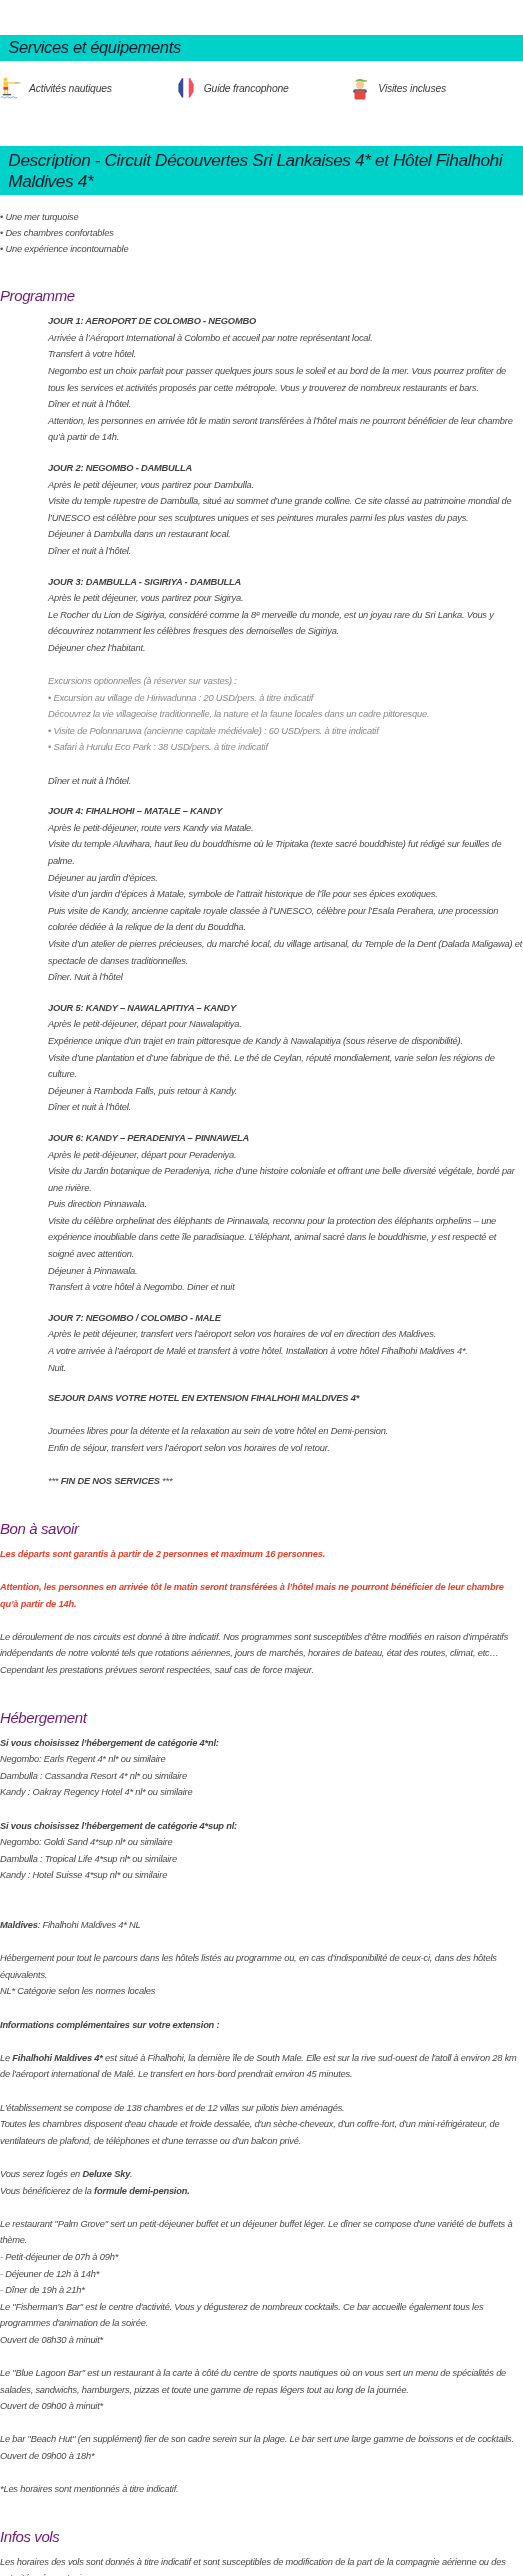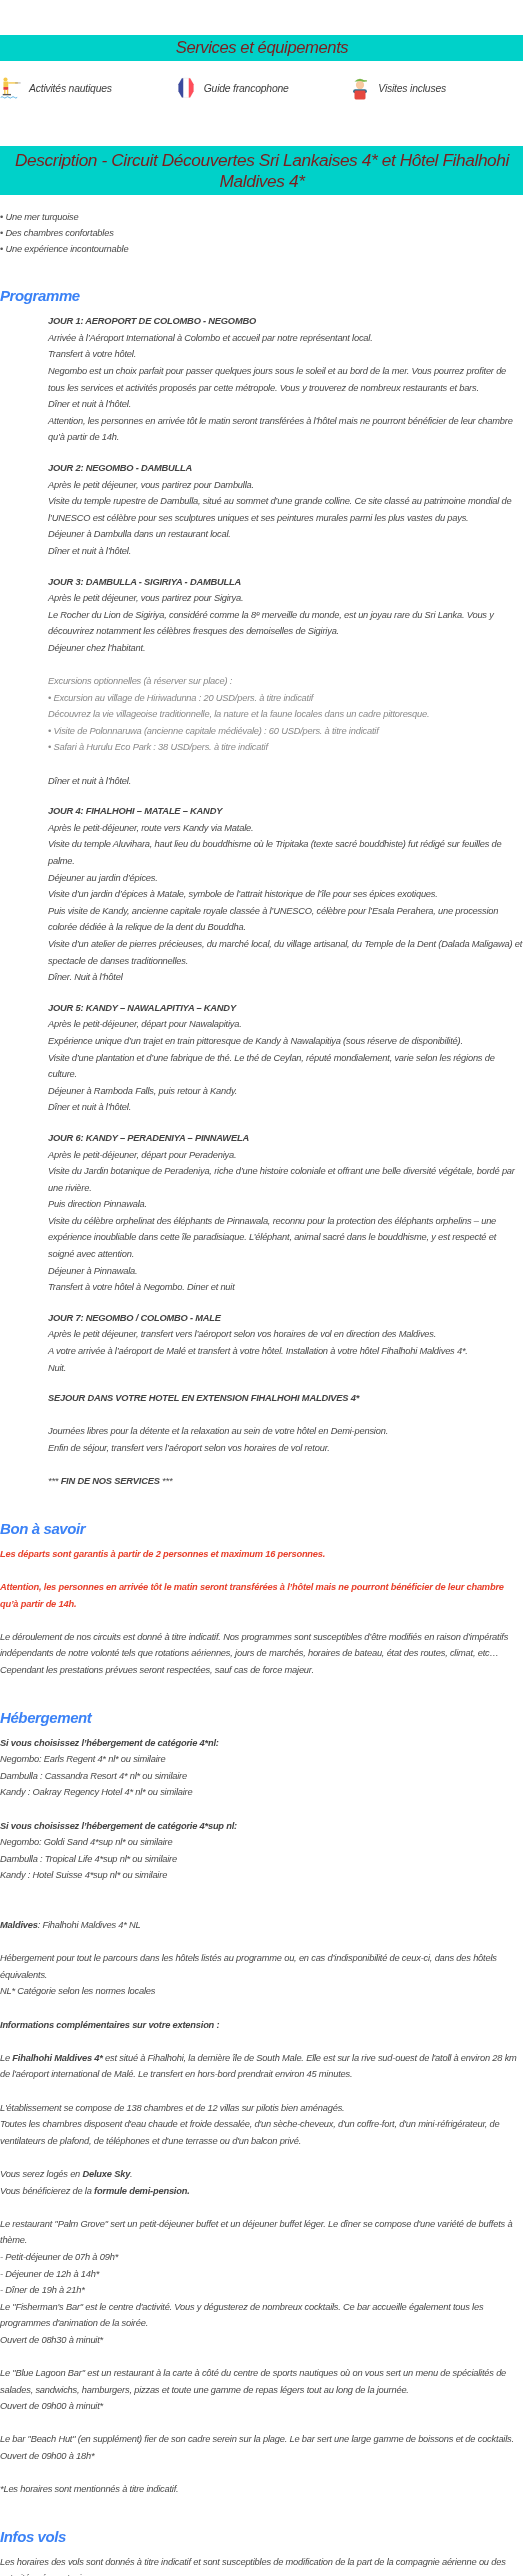--- a/index.html
+++ b/index.html
@@ -7,26 +7,25 @@
     width: 524px;
     font-family: "Liberation Sans", "DejaVu Sans", sans-serif;
     color: #4a4a4a;
     font-size: 9.3px;
     font-style: italic;
     letter-spacing: -0.2px;
   }
   .page { padding: 35px 0 21px 0; }
   .bar {
     background: #00d1c9;
-    color: #7f1d1d;
+    color: #0f172a;
     font-style: italic;
     padding: 0 8.3px;
     font-size: 16.6px;
     letter-spacing: -0.4px;
-    text-align: center;
   }
   .bar.services { height: 25.6px; line-height: 25.6px; }
   .bar.desc { margin-top: 39px; padding: 4.1px 8.3px 3.5px 8.3px; line-height: 21px; font-size: 17.3px; }
   .services-row {
     display: flex;
     align-items: center;
     height: 37px;
     margin-top: 9px;
   }
   .service {
@@ -34,24 +33,24 @@
     width: 176px;
     font-size: 10.4px;
     color: #3d3d3d;
   }
   .service .ic { width: 22px; height: 23.5px; margin-right: 7px; display: inline-block; }
   .content { padding: 0 0 0 0; }
   ul.bullets { list-style: none; margin: 14px 0 0 0; padding: 0; }
   ul.bullets li { line-height: 16px; font-size: 9.3px; }
   ul.bullets li::before { content: "• "; color: #555; font-style: normal; }
   h2.section {
-    color: #3b82f6;
+    color: #701a75;
     font-size: 15px;
     font-style: italic;
-    font-weight: bold;
+    font-weight: normal;
     margin: 28px 0 7px 0;
     letter-spacing: -0.4px;
     line-height: 21px;
   }
   .day { margin-top: 14px; }
   .day:first-of-type { margin-top: 0; }
   .day-title { font-weight: bold; color: #444; line-height: 16.6px; text-transform: none; }
   p.line { margin: 0; line-height: 16.6px; padding-left: 48px; }
   .gap { height: 16.6px; }
   .optional { color: #8a8a8a; }
@@ -140,21 +139,21 @@
       <p class="line">Dîner et nuit à l’hôtel.</p>
     </div>
 
     <div class="day">
       <p class="line day-title">JOUR 3: DAMBULLA - SIGIRIYA - DAMBULLA</p>
       <p class="line">Après le petit déjeuner, vous partirez pour Sigirya.</p>
       <p class="line">Le Rocher du Lion de Sigiriya, considéré comme la 8ᵉ merveille du monde, est un joyau rare du Sri Lanka. Vous y découvrirez notamment les célèbres fresques des demoiselles de Sigiriya.</p>
       <p class="line">Déjeuner chez l’habitant.</p>
       <div class="gap"></div>
       <div class="optional">
-        <p class="line">Excursions optionnelles (à réserver sur place) :</p>
+        <p class="line">Excursions optionnelles (à réserver sur vastes) :</p>
         <p class="line">• Excursion au village de Hiriwadunna : 20 USD/pers. à titre indicatif</p>
         <p class="line">Découvrez la vie villageoise traditionnelle, la nature et la faune locales dans un cadre pittoresque.</p>
         <p class="line">• Visite de Polonnaruwa (ancienne capitale médiévale) : 60 USD/pers. à titre indicatif</p>
         <p class="line">• Safari à Hurulu Eco Park : 38 USD/pers. à titre indicatif</p>
       </div>
       <div class="gap"></div>
       <p class="line">Dîner et nuit à l’hôtel.</p>
     </div>
 
     <div class="day">

